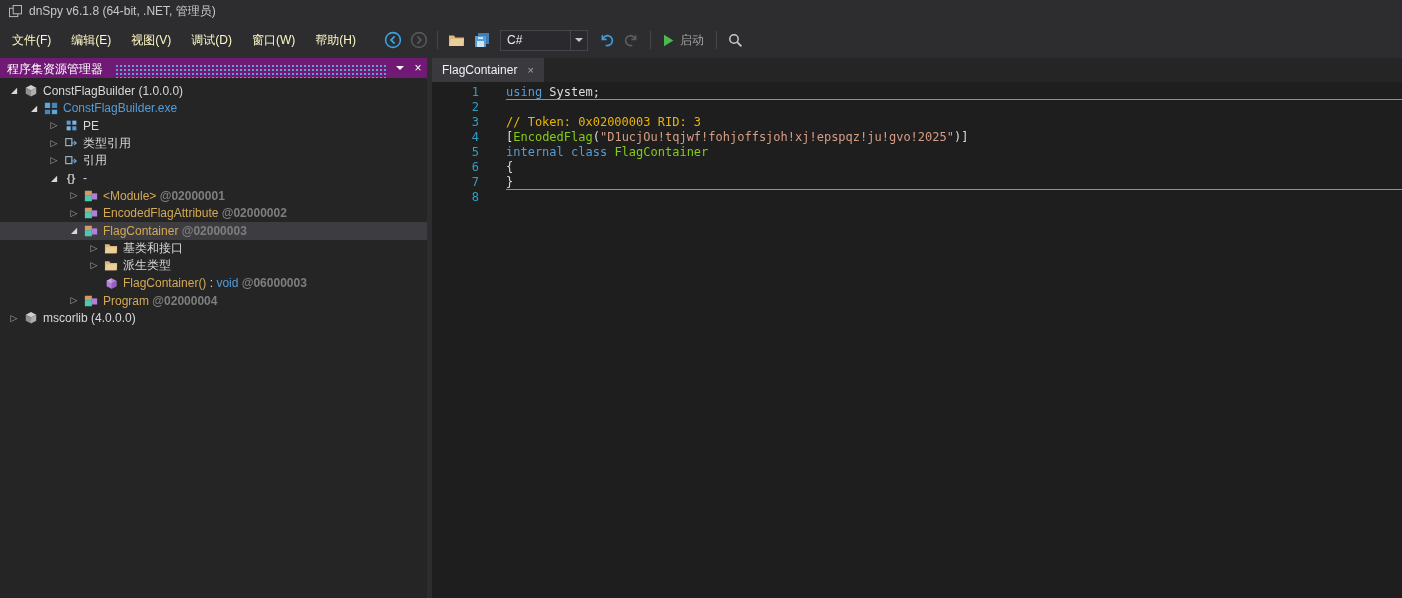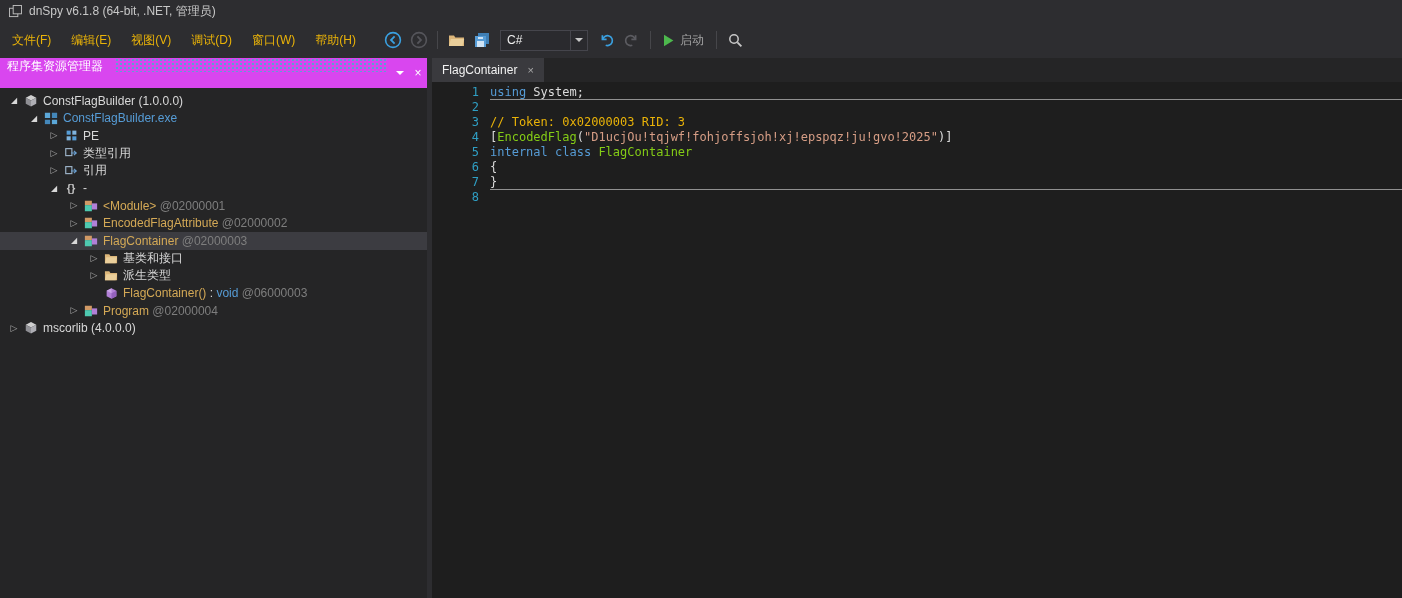--- a/index.html
+++ b/index.html
@@ -11,71 +11,71 @@
     -webkit-font-smoothing:antialiased;
   }
 
   
   .titlebar { height:22px; display:flex; align-items:center; gap:7px; padding-left:9px; background:#2d2d30; }
   .title-text { color:#c8c8c8; font-size:12px;text-align:center; }
 
   
   .menurow { height:36px; display:flex; align-items:center; background:#2d2d30; padding-left:2px; }
   .menubar { display:flex; }
-  .menu-item { padding:4px 10px; font-size:12px; color:#eab308; cursor:default; }
+  .menu-item { padding:4px 10px; font-size:12px; color:#fef9c3; cursor:default; }
   .toolbar { display:flex; align-items:center; margin-left:14px; }
   .tbtn { width:24px; height:24px; display:flex; align-items:center; justify-content:center; margin:0 1px; }
   .tbtn.disabled { opacity:.85; }
   .tsep { width:1px; height:18px; background:#46464a; margin:0 5px; }
   .combo { display:flex; align-items:center; width:88px; height:21px; background:#2a2a2e; border:1px solid #45454c; margin:0 5px; }
   .combo-text { flex:1; padding-left:6px; font-size:12px; color:#f1f1f1; }
   .combo-dd { width:17px; height:100%; display:flex; align-items:center; justify-content:center; border-left:1px solid #45454c; }
   .caret-down { width:0; height:0; border-left:4px solid transparent; border-right:4px solid transparent; border-top:4px solid #c8c8c8; }
   .caret-down.white { border-top-color:#ffffff; }
   .start-btn { display:flex; align-items:center; gap:6px; padding:0 7px; height:24px; }
   .start-label { color:#a3a3a3; font-size:12px; }
 
   
   .content { display:flex; height:540px; }
 
   
   .left { width:427px; background:#252526; display:flex; flex-direction:column; flex:none; }
-  .panel-header { height:30px; background:#d946ef; display:flex; align-items:flex-start; flex:none; }
+  .panel-header { height:20px; background:#701a75; display:flex; align-items:flex-end; flex:none; }
   .ph-title { color:#ffffff; font-size:12px; padding:0 7px; white-space:nowrap; }
   .ph-dots { flex:1; height:14px; margin:0 5px;
     background-image:radial-gradient(circle, #5f9fd4 1px, transparent 1.2px);
     background-size:4px 4px; }
   .ph-btn { width:18px; height:100%; display:flex; align-items:center; justify-content:center; color:#ffffff; font-size:12px; }
 
   .tree { flex:1; padding-top:4px; overflow:hidden; font-size:12px; }
   .tree-row { height:17.5px; display:flex; align-items:center; white-space:nowrap; }
   .tree-row.selected { background:#3c3c41; }
   .expander { width:16px; flex:none; text-align:center; font-size:8px; color:#d8d8d8; line-height:17px; }
   .expander.collapsed { font-size:9px; color:#a8a8a8; }
   .ticon { width:18px; height:16px; flex:none; display:flex; align-items:center; justify-content:center; }
   .ns-glyph { color:#c0c0c0; font-size:11px; font-weight:bold; }
   .tlabel { padding-left:3px; }
   .tp-default { color:#d8d8d8; }
   .tp-blue    { color:#569cd6; }
   .tp-type    { color:#d4a956; }
-  .tp-muted   { color:#7e7e7e; }
+  .tp-muted   { color:#7e7e7e;font-weight:bold; }
   .tp-keyword { color:#569cd6; }
 
   .splitter { width:5px; background:#2d2d30; flex:none; }
 
   
   .right { flex:1; display:flex; flex-direction:column; min-width:0; }
   .tabstrip { height:24px; background:#252526; display:flex; flex:none; }
   .tab { display:flex; align-items:center; gap:10px; padding:0 10px; background:#3a3a3e; color:#f1f1f1; font-size:12px; }
   .tab-close { color:#a8a8a8; font-size:11px; }
 
   .editor { flex:1; background:#1e1e1e; padding-top:3px; font-family:"DejaVu Sans Mono", monospace; font-size:12px; line-height:15px; }
   .code-line { display:flex; height:15px; }
   .gutter { width:56px; padding-right:9px; text-align:right; color:#2f9fc4; flex:none; }
-  .codepart { flex:1; margin-left:2px; white-space:pre; }
+  .codepart { flex:1; margin-left:18px; white-space:pre; }
   .codepart.rule { box-shadow: inset 0 -1px 0 0 #909090; }
   .tok-keyword { color:#569cd6; }
   .tok-type    { color:#84cc16; }
   .tok-string  { color:#d69d85; }
   .tok-comment { color:#eab308; }
   .tok-default { color:#dcdcdc; }
 </style>
 </head>
 <body>
 

